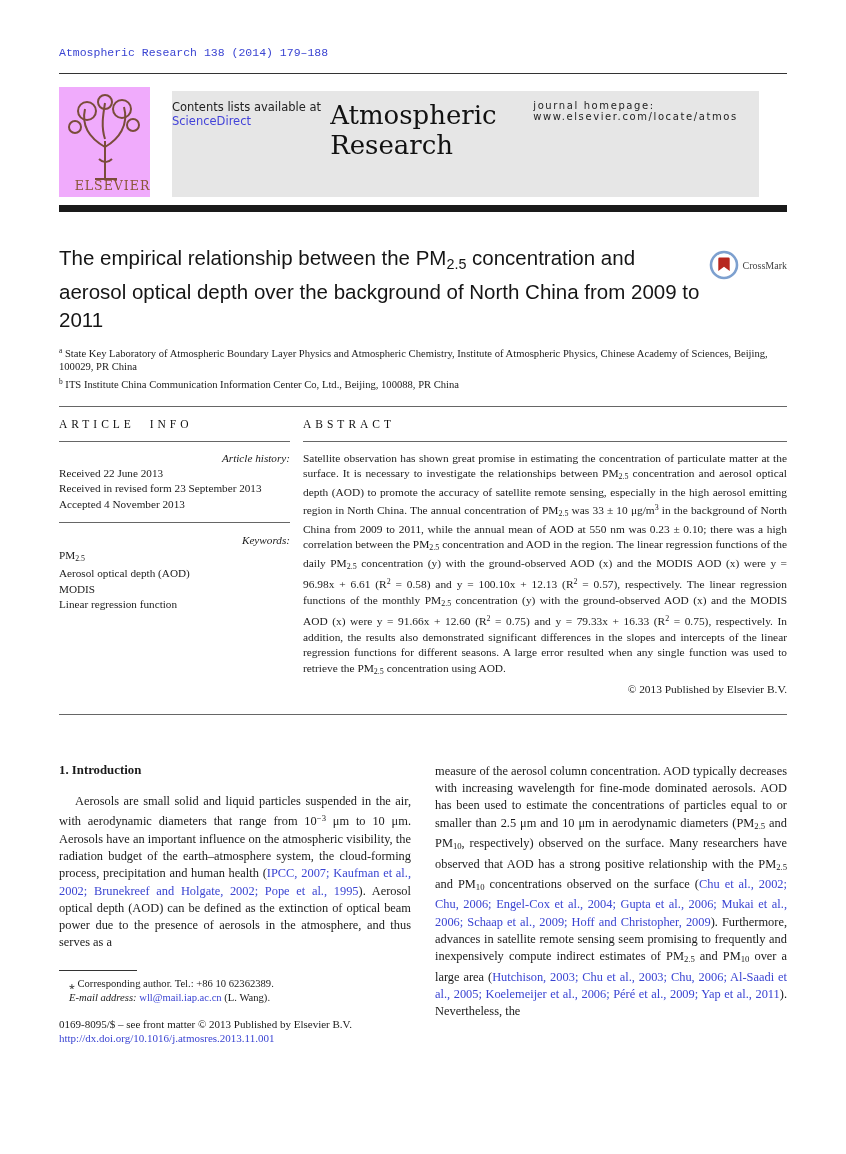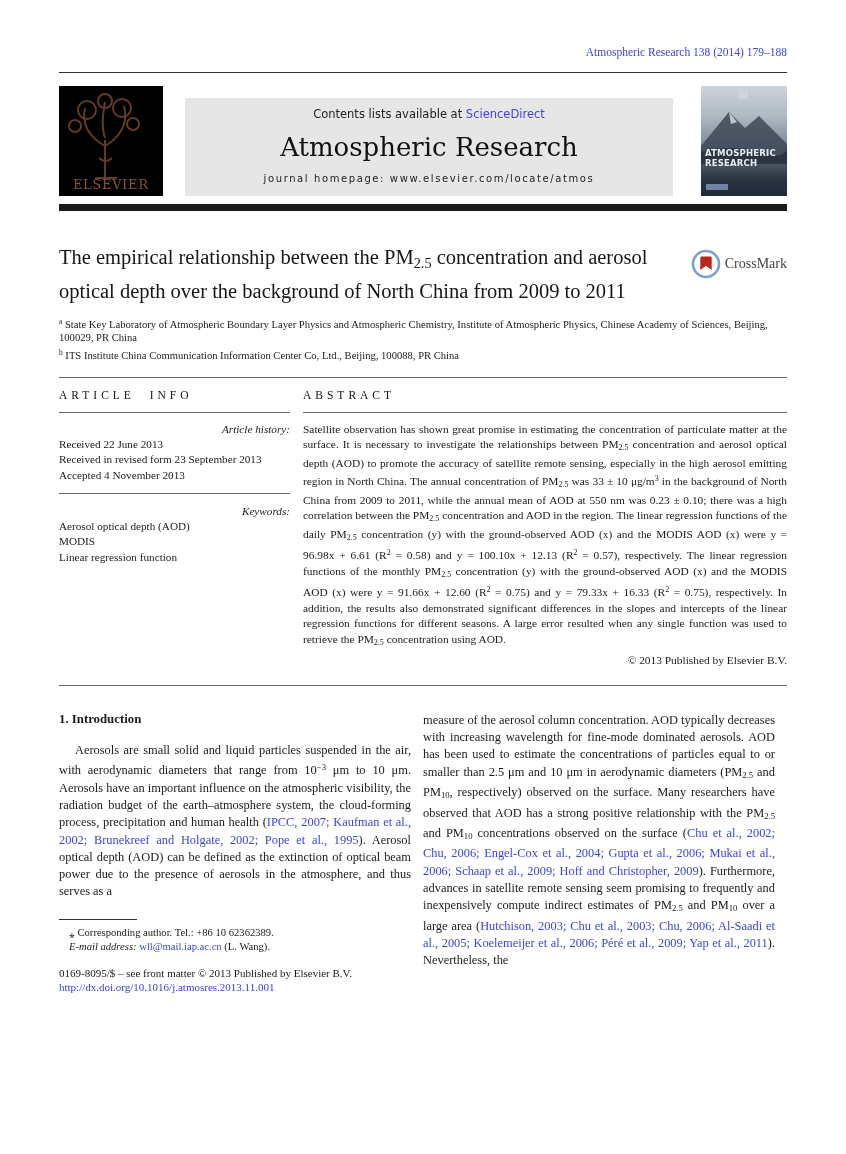--- a/index.html
+++ b/index.html
@@ -12,73 +12,73 @@
   *{margin:0;padding:0;box-sizing:border-box;}
   html,body{background:#fff;}
   body{
     width:846px;height:1154px;overflow:hidden;position:relative;
     font-family:"Liberation Serif",serif;color:var(--text);
   }
   .content{width:728px;margin:0 59px;}
   .rule{border-top:1px solid #555;height:0;}
 
   
-  .citation{margin-top:46px;text-align:right;font-size:11.5px;color:var(--link-blue);}
+  .citation{margin-top:46px;text-align:left;font-size:11.5px;color:var(--link-blue);font-family:Liberation Mono, monospace;}
   .top-rule{margin-top:14px;border-top:1.2px solid #333;}
 
   
   .banner{margin-top:13px;height:110px;display:flex;align-items:stretch;}
-  .elsevier-logo{width:104px;height:110px;background:#000000;position:relative;flex:0 0 auto;}
+  .elsevier-logo{width:91px;height:110px;background:#f0abfc;position:relative;flex:0 0 auto;padding-left:8px;}
   .elsevier-logo svg{position:absolute;top:2px;left:2px;}
   .elsevier-text{position:absolute;bottom:4px;width:100%;text-align:center;
     font-family:"DejaVu Serif",serif;font-size:12.5px;letter-spacing:1px;color:#8a5636;}
-  .banner-center{flex:1 1 auto;margin:12px 28px 0 22px;background:var(--banner-gray);
-    display:flex;flex-direction:column;align-items:center;justify-content:space-between;
+  .banner-center{flex:1 1 auto;margin:4px 28px 0 22px;background:var(--banner-gray);
+    display:flex;flex-direction:row;align-items:flex-start;justify-content:space-between;
     padding:9px 0 12px;}
   .contents-line{font-family:"DejaVu Sans",sans-serif;font-size:11.5px;color:#222;}
   .sd-link{color:var(--sciencedirect-blue);}
   .journal-title{font-family:"DejaVu Serif",serif;font-size:26px;color:#111;}
   .homepage-line{font-family:"DejaVu Sans",sans-serif;font-size:10px;letter-spacing:1.6px;color:#222;}
   .cover{width:86px;height:110px;flex:0 0 auto;position:relative;overflow:hidden;
     background:linear-gradient(180deg,#cdd3da 0%,#aeb8c2 28%,#8795a4 48%,#56616f 66%,#2c3542 84%,#20293a 100%);}
   .cover svg{position:absolute;left:0;top:0;}
   .cover-title{position:absolute;top:62px;left:4px;color:#e8edf2;
     font-family:"DejaVu Sans",sans-serif;font-weight:bold;line-height:10px;}
   .cover-title .l1{font-size:8.5px;letter-spacing:0.2px;}
   .cover-title .l2{font-size:8.5px;letter-spacing:0.2px;}
   .cover-badge{position:absolute;bottom:6px;left:5px;width:22px;height:6px;background:#7f93b5;opacity:.85;}
   .black-bar{margin-top:8px;height:7px;background:var(--black-bar);}
 
   
   .title-block{margin-top:32px;position:relative;}
-  .article-title{font-family:Liberation Serif, serif;font-weight:normal;font-size:20.5px;
+  .article-title{font-family:Liberation Sans, sans-serif;font-weight:normal;font-size:20.5px;
     line-height:28px;width:648px;color:#151515;}
   .crossmark{position:absolute;right:0;top:6px;display:flex;align-items:center;gap:4px;}
-  .crossmark-label{font-size:14px;color:#444;font-family:"Liberation Serif",serif;text-align:right;}
+  .crossmark-label{font-size:10px;color:#444;font-family:"Liberation Serif",serif;text-align:right;}
 
   .authors{margin-top:20px;font-size:15.3px;line-height:21px;width:640px;color:#151515;}
   .affiliations{margin-top:10px;font-size:10.6px;line-height:13.8px;}
   .affiliations .aff{margin-top:1px;}
   .sep-rule{margin-top:15px;border-top:1px solid #666;}
 
   
   .meta-grid{display:grid;grid-template-columns:231px 484px;column-gap:13px;padding-top:10px;}
   .col-heading{font-family:"Liberation Serif",serif;font-size:11.5px;letter-spacing:4px;word-spacing:8px;color:#111;}
   .col-rule{border-top:1px solid #666;margin-top:8px;margin-bottom:9px;}
   .info-col{font-size:11.2px;line-height:15.3px;}
   .info-col .it{font-style:italic;text-align:right;}
   .info-col .mid-rule{border-top:1px solid #666;margin:10px 0;}
   .abs-col{font-size:11.4px;line-height:15.5px;}
   .abs-body{text-align:justify;}
   .abs-copyright{text-align:right;margin-top:3px;}
 
   .full-rule{margin-top:16px;border-top:1px solid #666;}
 
   
-  .body-grid{display:grid;grid-template-columns:352px 352px;column-gap:12px;margin-top:26px;}
+  .body-grid{display:grid;grid-template-columns:352px 352px;column-gap:24px;margin-top:48px;}
   .sec-heading{font-weight:bold;font-size:12.8px;margin-bottom:15px;}
   .para{font-size:12.4px;line-height:17.3px;text-align:justify;}
   .para.indent{text-indent:16px;}
 
   
   .footnote{margin-top:18px;font-size:10.6px;line-height:13.8px;}
   .fn-rule{width:78px;border-top:1px solid #333;margin-bottom:6px;}
   .fn-line{padding-left:10px;}
   .fn-issn{margin-top:14px;font-size:11px;}
   .fn-doi{font-size:11px;color:var(--link-blue);}
@@ -117,33 +117,20 @@
     </div>
 
     <div class="banner-center">
       <div class="contents-line">
         <span>Contents lists available at </span><span class="sd-link">ScienceDirect</span>
       </div>
       <div class="journal-title">Atmospheric Research</div>
       <div class="homepage-line">journal homepage: www.elsevier.com/locate/atmos</div>
     </div>
 
-    <div class="cover">
-      <svg width="86" height="110" viewBox="0 0 86 110">
-        <path d="M0 60 L28 26 L44 42 L58 30 L86 58 L86 78 L0 78 Z" fill="#3f4856" opacity="0.85"></path>
-        <path d="M28 26 L36 36 L30 38 Z" fill="#dfe5ea" opacity="0.8"></path>
-        <path d="M0 66 Q30 58 55 66 T86 64 L86 78 L0 78 Z" fill="#2b3340" opacity="0.9"></path>
-        <rect x="38" y="4" width="9" height="9" fill="#cfd6dd" opacity="0.85"></rect>
-      </svg>
-      <div class="cover-title">
-        <div class="l1">ATMOSPHERIC</div>
-        <div class="l2">RESEARCH</div>
-      </div>
-      <div class="cover-badge"></div>
-    </div>
   </div>
 
   <div class="black-bar"></div>
 
   <div class="title-block">
     <div class="crossmark">
       <svg width="30" height="30" viewBox="0 0 30 30">
         <circle cx="15" cy="15" r="13" fill="#ffffff" stroke="#7da0cf" stroke-width="2.6"></circle>
         <path d="M10.5 7.5 h9 a1.2 1.2 0 0 1 1.2 1.2 V21 l-5.7 -4.2 -5.7 4.2 V8.7 a1.2 1.2 0 0 1 1.2 -1.2 Z" fill="#b7271f"></path>
       </svg>
@@ -163,20 +150,21 @@
   <div class="meta-grid">
     <div class="info-col">
       <div class="col-heading">ARTICLE INFO</div>
       <div class="col-rule"></div>
       <div class="it">Article history:</div>
       <div>Received 22 June 2013</div>
       <div>Received in revised form 23 September 2013</div>
       <div>Accepted 4 November 2013</div>
       <div class="mid-rule"></div>
       <div class="it">Keywords:</div>
+      <div>PM<span class="s-sub">2.5</span></div>
       <div>Aerosol optical depth (AOD)</div>
       <div>MODIS</div>
       <div>Linear regression function</div>
     </div>
 
     <div class="abs-col">
       <div class="col-heading">ABSTRACT</div>
       <div class="col-rule"></div>
       <div class="abs-body">Satellite observation has shown great promise in estimating the concentration of particulate matter at the surface. It is necessary to investigate the relationships between PM<span class="s-sub">2.5</span> concentration and aerosol optical depth (AOD) to promote the accuracy of satellite remote sensing, especially in the high aerosol emitting region in North China. The annual concentration of PM<span class="s-sub">2.5</span> was 33 ± 10 μg/m<span class="s-sup">3</span> in the background of North China from 2009 to 2011, while the annual mean of AOD at 550 nm was 0.23 ± 0.10; there was a high correlation between the PM<span class="s-sub">2.5</span> concentration and AOD in the region. The linear regression functions of the daily PM<span class="s-sub">2.5</span> concentration (y) with the ground-observed AOD (x) and the MODIS AOD (x) were y = 96.98x + 6.61 (R<span class="s-sup">2</span> = 0.58) and y = 100.10x + 12.13 (R<span class="s-sup">2</span> = 0.57), respectively. The linear regression functions of the monthly PM<span class="s-sub">2.5</span> concentration (y) with the ground-observed AOD (x) and the MODIS AOD (x) were y = 91.66x + 12.60 (R<span class="s-sup">2</span> = 0.75) and y = 79.33x + 16.33 (R<span class="s-sup">2</span> = 0.75), respectively. In addition, the results also demonstrated significant differences in the slopes and intercepts of the linear regression functions for different seasons. A large error resulted when any single function was used to retrieve the PM<span class="s-sub">2.5</span> concentration using AOD.</div>
       <div class="abs-copyright">© 2013 Published by Elsevier B.V.</div>

